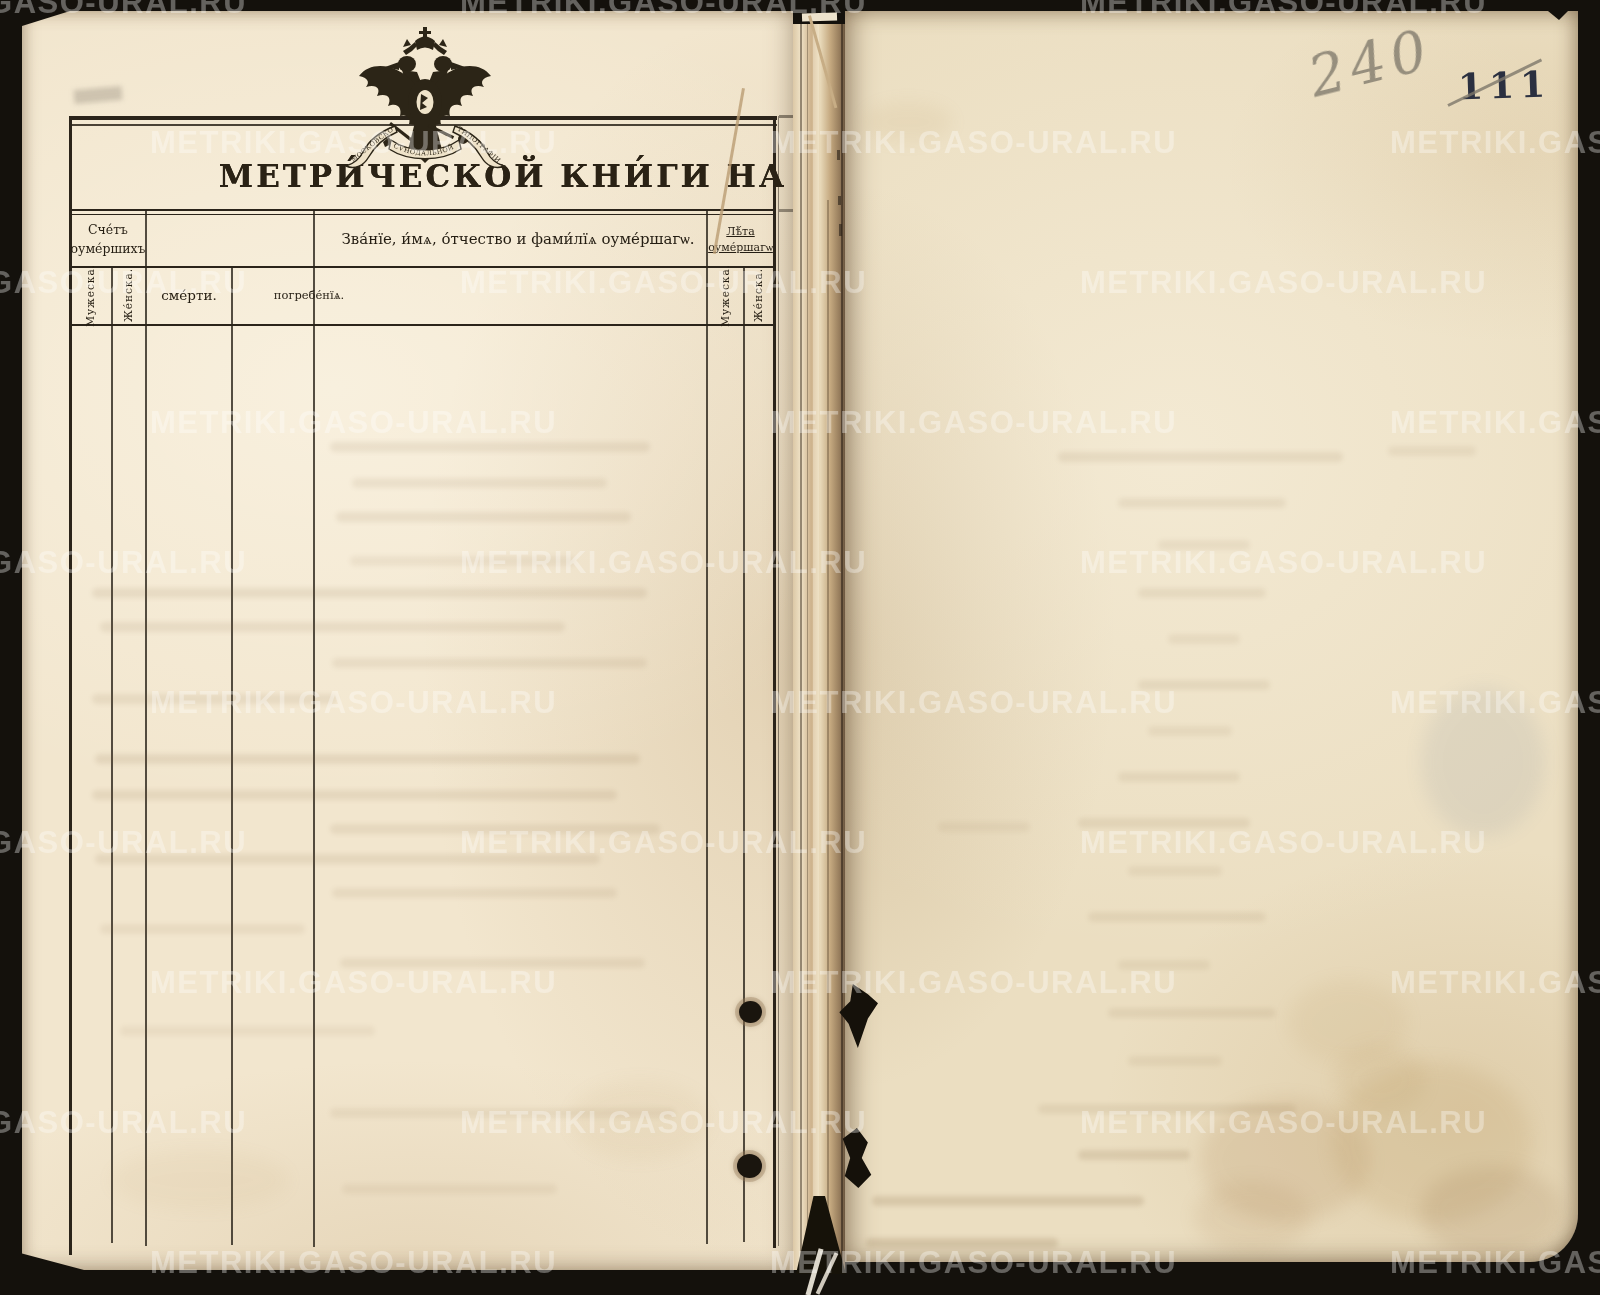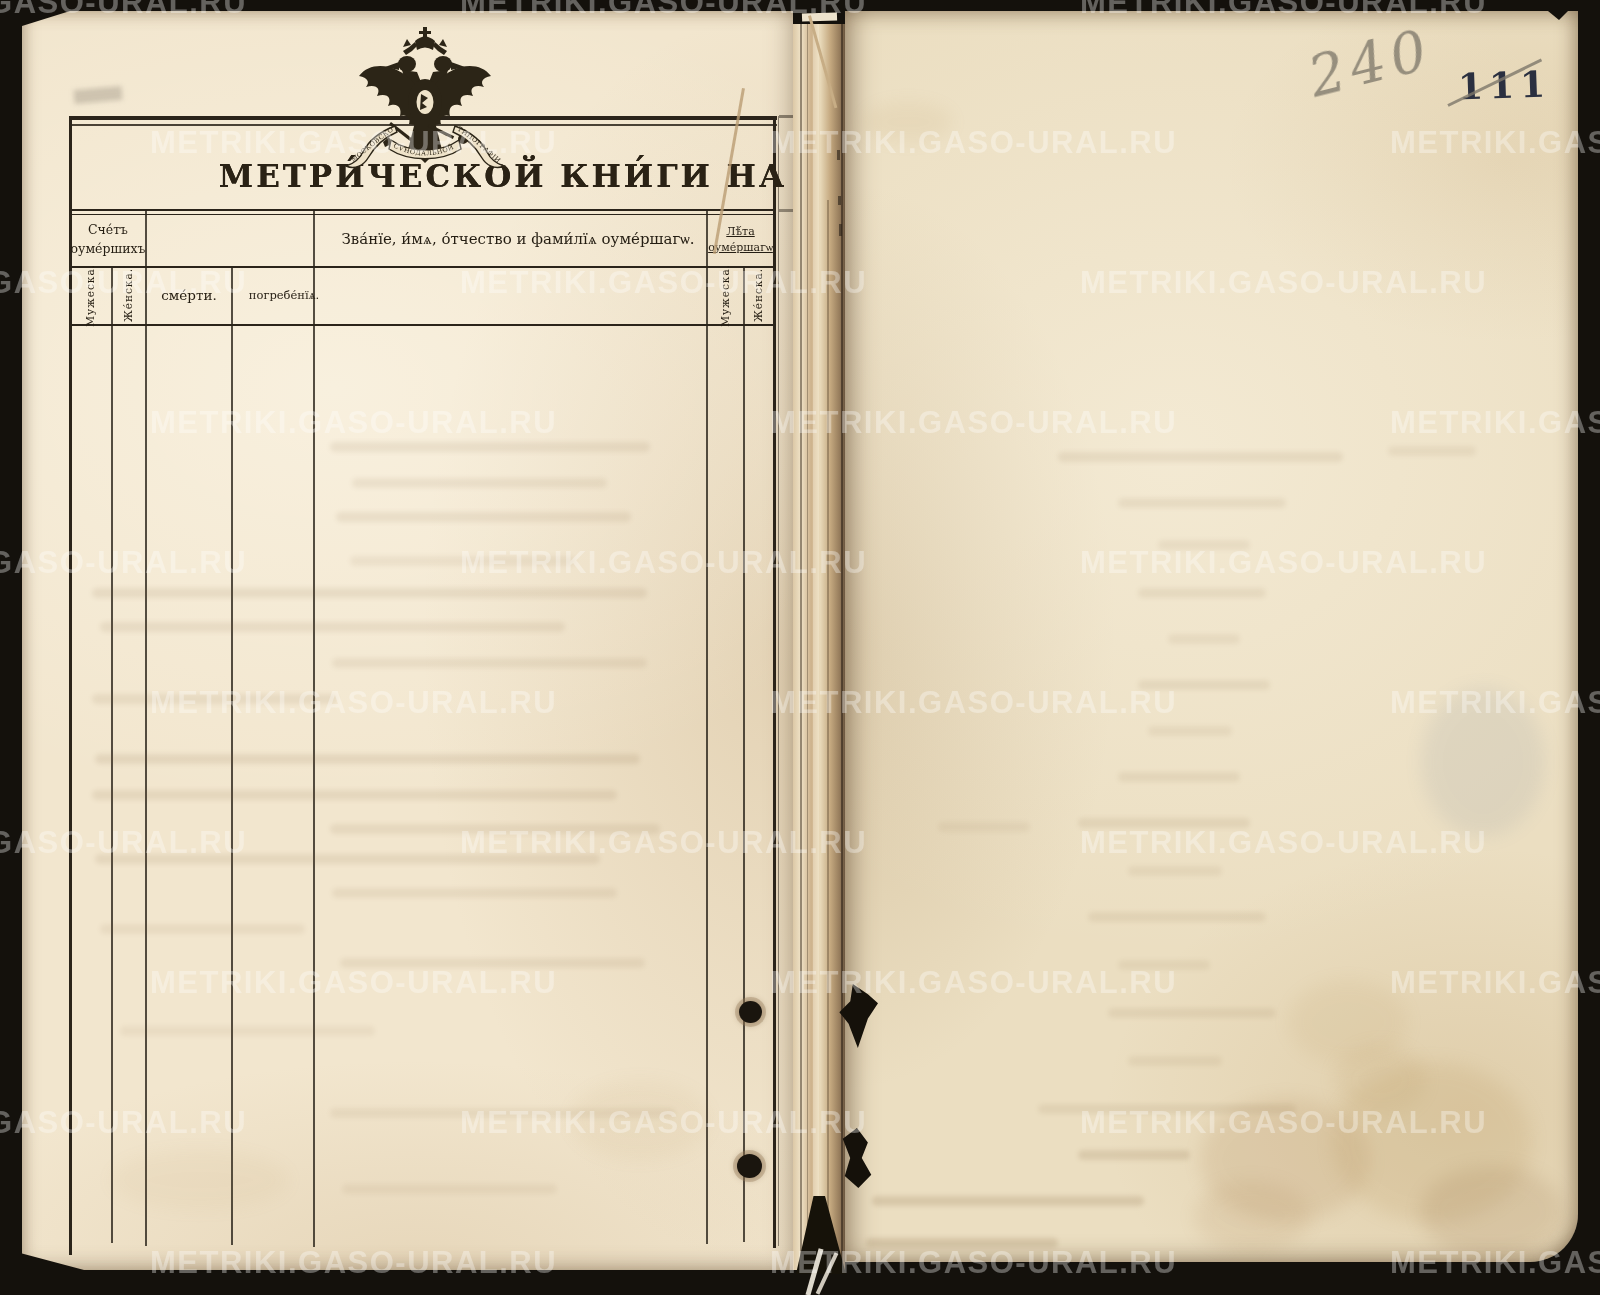--- a/index.html
+++ b/index.html
@@ -128,21 +128,21 @@
       <text><textPath href="#tpR">ТИПОГРАФІИ</textPath></text>
     </g>
   </svg>
 
   <div class="title">МЕТРИ́ЧЕСКОЙ КНИ́ГИ НА</div>
 
   <div class="cell" style="left:70px;top:213px;width:76px;height:53px;font-size:12.5px;">Сче́тъ оуме́ршихъ</div>
   <div class="cell" style="left:314px;top:213px;width:380px;height:53px;font-size:15px;margin-left:14px;">Зва́нїе, и́мѧ, о́тчество и фами́лїѧ оуме́ршагѡ.</div>
   <div class="cell" style="left:707px;top:213px;width:67px;height:53px;font-size:11px;text-decoration:underline;">Лѣ́та оуме́ршагѡ</div>
   <div class="cell" style="left:146px;top:266px;width:86px;height:59px;font-size:13.5px;">сме́рти.</div>
-  <div class="cell" style="left:232px;top:266px;width:104px;height:59px;font-size:11.5px;">погребе́нїѧ.</div>
+  <div class="cell" style="left:232px;top:266px;width:104px;height:59px;font-size:11.5px;padding-left:25px;">погребе́нїѧ.</div>
   <div class="cell" style="left:70px;top:266px;width:42px;height:59px;font-size:10.5px;">
        <span class="vt">Мужеска.</span>
     </div>
   <div class="cell" style="left:112px;top:266px;width:34px;height:59px;font-size:10.5px;">
        <span class="vt">Же́нска.</span>
     </div>
   <div class="cell" style="left:707px;top:266px;width:37px;height:59px;font-size:10.5px;">
        <span class="vt">Мужеска.</span>
     </div>
   <div class="cell" style="left:744px;top:266px;width:30px;height:59px;font-size:10.5px;">

